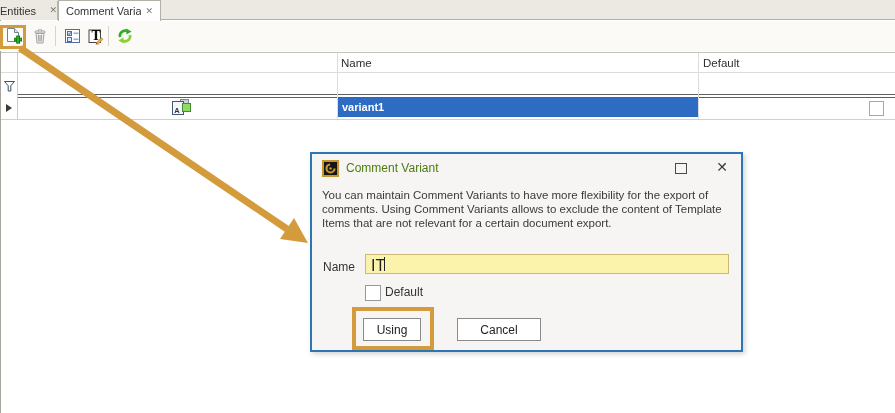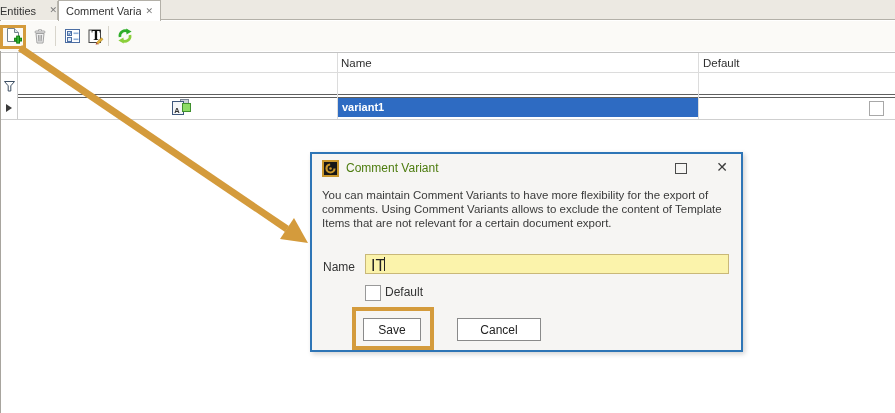--- a/index.html
+++ b/index.html
@@ -192,21 +192,21 @@
       <span id="dlg-max"></span>
       <span id="dlg-close">✕</span>
     </div>
     <div id="dlg-desc">You can maintain Comment Variants to have more flexibility for the export of comments. Using Comment Variants allows to exclude the content of Template Items that are not relevant for a certain document export.</div>
     <span id="dlg-name-label">Name</span>
     <input id="dlg-name-input" value="IT" style="">
     <div id="dlg-caret"></div>
     <div id="dlg-default-box"></div>
     <span id="dlg-default-label">Default</span>
     <div id="save-highlight"></div>
-    <div id="btn-save" class="dlg-btn">Save</div>
+    <div id="btn-save" class="dlg-btn">Using</div>
     <div id="btn-cancel" class="dlg-btn">Cancel</div>
   </div>
 
   <div id="new-btn-highlight" class="abs"></div>
   <svg id="annotation-layer" class="abs" width="895" height="413" viewBox="0 0 895 413">
     <line x1="20" y1="48" x2="287" y2="229" stroke="#d49b3c" stroke-width="7"></line>
     <polygon points="308,243 280,239 294,218" fill="#d49b3c"></polygon>
   </svg>
 
   <div id="left-edge" class="abs"></div>

